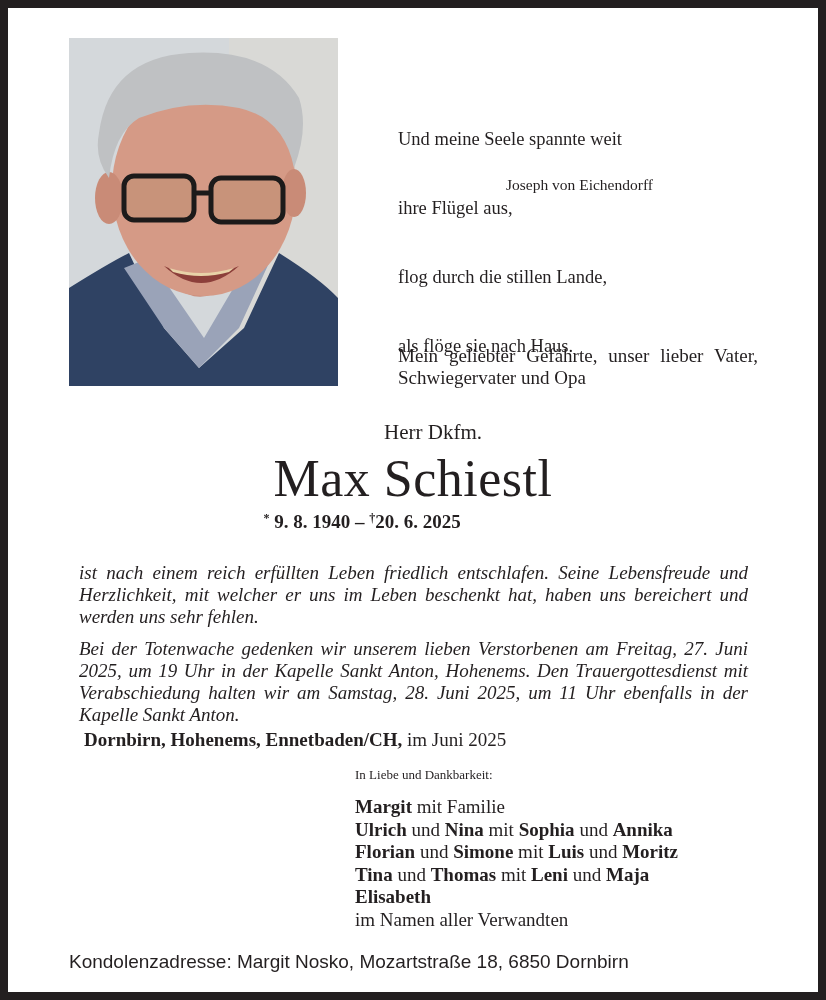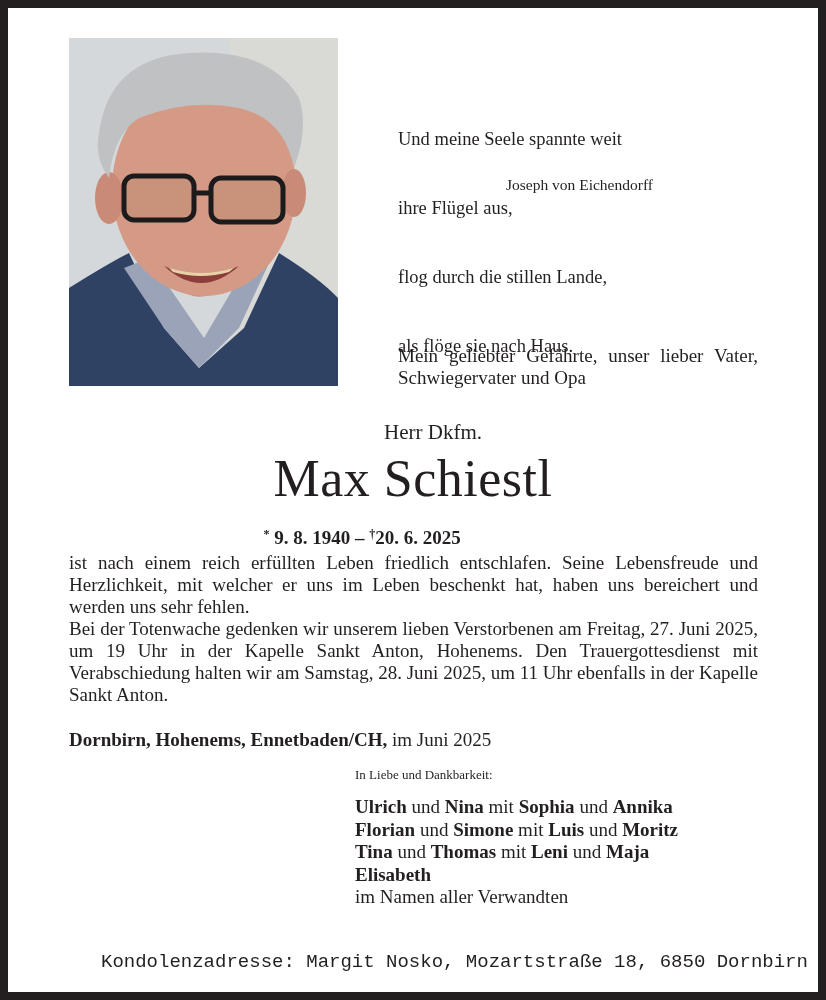--- a/index.html
+++ b/index.html
@@ -60,56 +60,54 @@
     font-size: 52px;
     letter-spacing: 0.5px;
     line-height: 60px;
   }
   .dates {
     left: 0; top: 503px; width: 708px;
     text-align: center;
     font-family: "Liberation Serif", serif;
     font-weight: bold;
     font-size: 19px;
-    margin-top: 16px;
   }
   .dates sup { font-size: 12px; font-weight: bold; vertical-align: 6px; }
   .body-text {
     left: 61px; top: 544px;
     width: 689px;
     font-family: "Liberation Serif", serif;
     font-size: 19px;
     line-height: 22px;
     text-align: justify;
   }
-  .body-text p { margin: 0; }
+  .body-text p { margin: 10px; font-style: italic; }
   .place {
-    left: 61px; top: 721px;
+    left: 76px; top: 721px;
     font-family: "Liberation Serif", serif;
     font-size: 19px;
   }
   .place b { font-weight: bold; }
   .thanks {
     left: 347px; top: 759px;
     font-family: "Liberation Serif", serif;
     font-size: 13px;
   }
   .family {
     left: 347px; top: 788px;
     font-family: "Liberation Serif", serif;
     font-size: 19px;
     line-height: 22.5px;
   }
   .family .line { white-space: nowrap; }
   .family b { font-weight: bold; }
   .condolence {
     left: 61px; top: 943px;
-    font-family: Liberation Mono, monospace;
+    font-family: Liberation Sans, sans-serif;
     font-size: 19px;
-    margin-left: 32px;
   }
 </style>
 </head>
 <body>
 
 <div class="sheet">
 
   <div class="abs photo">
     <svg width="269" height="348" viewBox="0 0 269 348">
       <rect width="269" height="348" fill="#d4d8db"></rect>
@@ -159,20 +157,21 @@
     <p>Bei der Totenwache gedenken wir unserem lieben Verstorbenen am Freitag, 27. Juni 2025, um 19 Uhr in der Kapelle Sankt Anton, Hohenems. Den Trauergottesdienst mit Verabschiedung halten wir am Samstag, 28. Juni 2025, um 11 Uhr ebenfalls in der Kapelle Sankt Anton.</p>
   </div>
 
   <div class="abs place">
     <b>Dornbirn, Hohenems, Ennetbaden/CH,</b><span> im Juni 2025</span>
   </div>
 
   <div class="abs thanks">In Liebe und Dankbarkeit:</div>
 
   <div class="abs family" id="family">
+      <div class="line"><b>Margit</b><span> mit Familie</span></div>
       <div class="line"><b>Ulrich</b><span> und </span><b>Nina</b><span> mit </span><b>Sophia</b><span> und </span><b>Annika</b></div>
       <div class="line"><b>Florian</b><span> und </span><b>Simone</b><span> mit </span><b>Luis</b><span> und </span><b>Moritz</b></div>
       <div class="line"><b>Tina</b><span> und </span><b>Thomas</b><span> mit </span><b>Leni</b><span> und </span><b>Maja</b></div>
       <div class="line"><b>Elisabeth</b></div>
       <div class="line"><span>im Namen aller Verwandten</span></div>
     </div>
 
   <div class="abs condolence">Kondolenzadresse: Margit Nosko, Mozartstraße 18, 6850 Dornbirn</div>
 </div>
 

